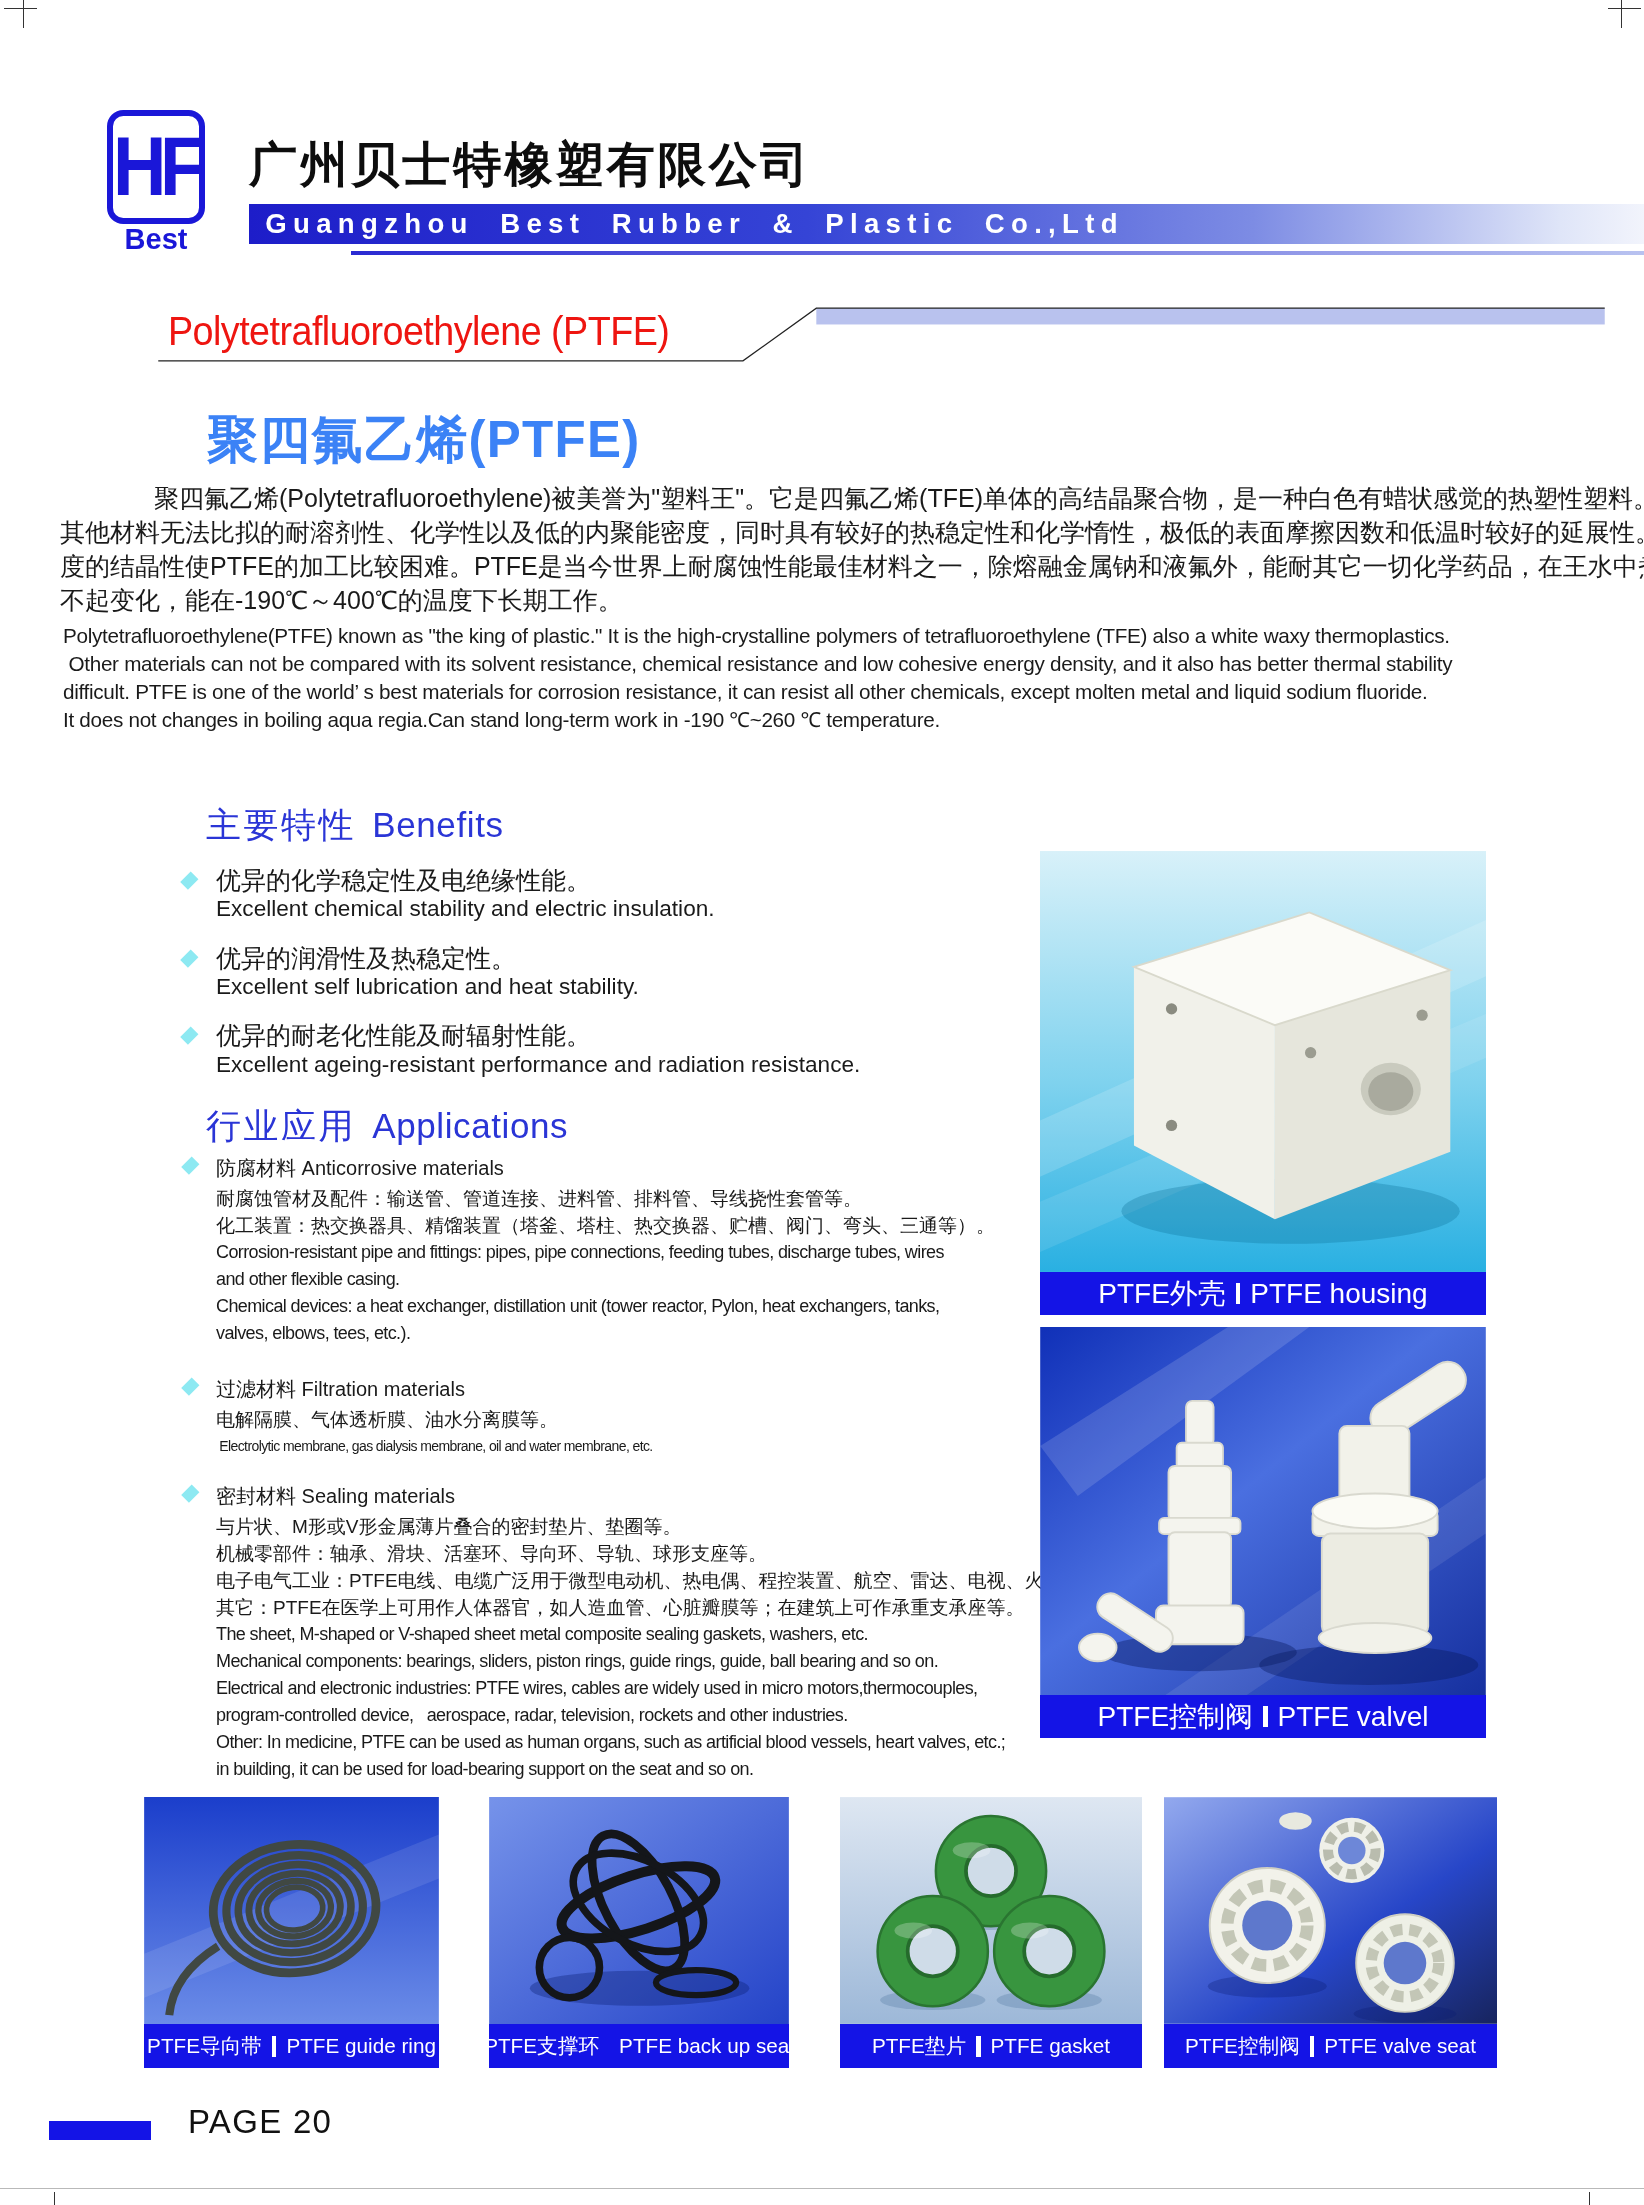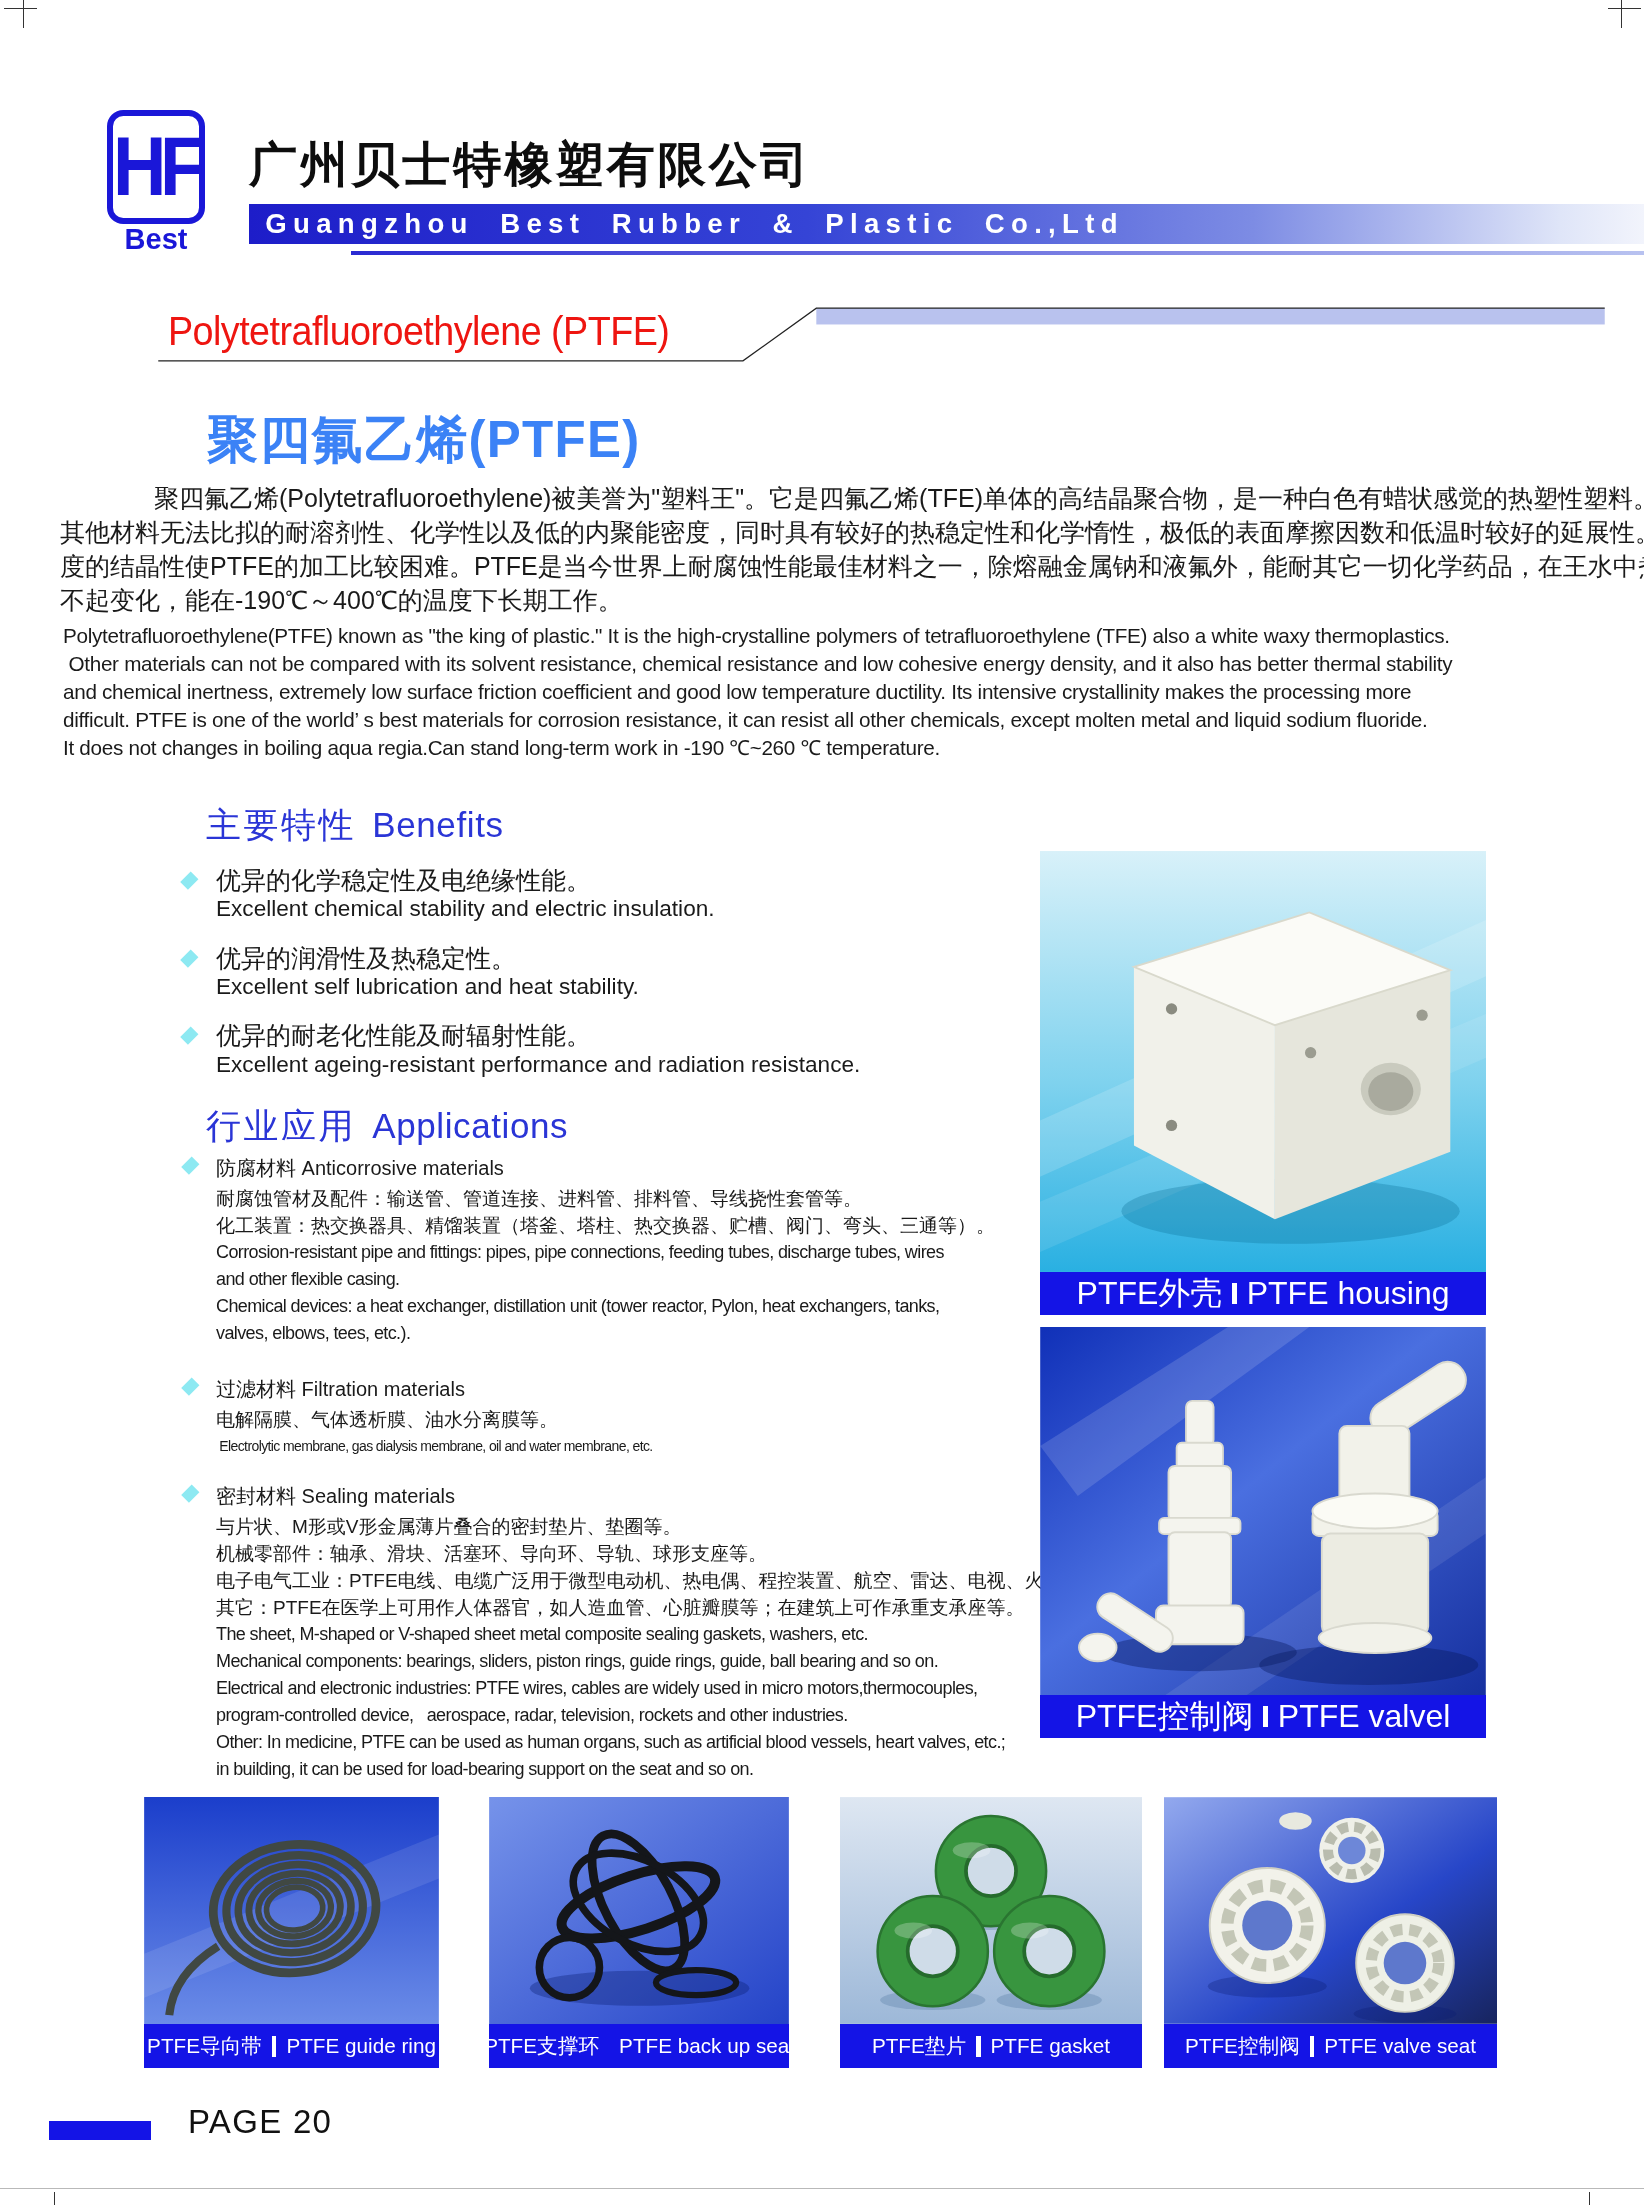--- a/index.html
+++ b/index.html
@@ -59,21 +59,21 @@
   .b1 div:nth-child(n+3){font-size:18px;letter-spacing:-0.6px;}
   .b2 div:nth-child(2){font-size:14px;letter-spacing:-0.6px;}
   .b3 div:nth-child(n+5){font-size:18px;letter-spacing:-0.6px;}
 
   
   .card{position:absolute;}
   .card svg{display:block;}
   .caption{background:#1414e6;color:#fff;display:flex;align-items:center;justify-content:center;
            white-space:nowrap;}
   .caption .capdiv{display:inline-block;width:4.4px;height:21px;background:#fff;margin:0 10px;}
-  .cap-side{height:43px;font-size:32px;}
+  .cap-side{height:43px;font-size:28px;}
   .cap-bot{height:44px;font-size:20.7px;}
 
   
   .footer-block{position:absolute;left:49px;top:2121px;width:102px;height:19px;background:#1414e6;}
   .footer-page{position:absolute;left:188px;top:2103px;font-size:33px;color:#111;letter-spacing:1.3px;}
 </style>
 </head>
 <body>
 
 <div class="page">
@@ -105,21 +105,20 @@
 
   <div class="intro-zh">
       <div>聚四氟乙烯(Polytetrafluoroethylene)被美誉为"塑料王"。它是四氟乙烯(TFE)单体的高结晶聚合物，是一种白色有蜡状感觉的热塑性塑料。具有</div>
       <div>其他材料无法比拟的耐溶剂性、化学性以及低的内聚能密度，同时具有较好的热稳定性和化学惰性，极低的表面摩擦因数和低温时较好的延展性。高</div>
       <div>度的结晶性使PTFE的加工比较困难。PTFE是当今世界上耐腐蚀性能最佳材料之一，除熔融金属钠和液氟外，能耐其它一切化学药品，在王水中煮沸也</div>
       <div>不起变化，能在-190℃～400℃的温度下长期工作。</div>
     </div>
   <div class="intro-en">
       <div>Polytetrafluoroethylene(PTFE) known as "the king of plastic." It is the high-crystalline polymers of tetrafluoroethylene (TFE) also a white waxy thermoplastics.</div>
       <div> Other materials can not be compared with its solvent resistance, chemical resistance and low cohesive energy density, and it also has better thermal stability</div>
-      <div>and chemical inertness, extremely low surface friction coefficient and good low temperature ductility. Its intensive crystallinity makes the processing more</div>
       <div>difficult. PTFE is one of the world’ s best materials for corrosion resistance, it can resist all other chemicals, except molten metal and liquid sodium fluoride.</div>
       <div>It does not changes in boiling aqua regia.Can stand long-term work in -190 ℃~260 ℃ temperature.</div>
     </div>
 
   <div class="sec-title" style="left:194px;top:802px;">
     <span class="zh">主要特性</span><span class="en">Benefits</span>
   </div>
 
   <div class="benefit">
     <span class="diamond" style="left:184px;top:875px;"></span>

